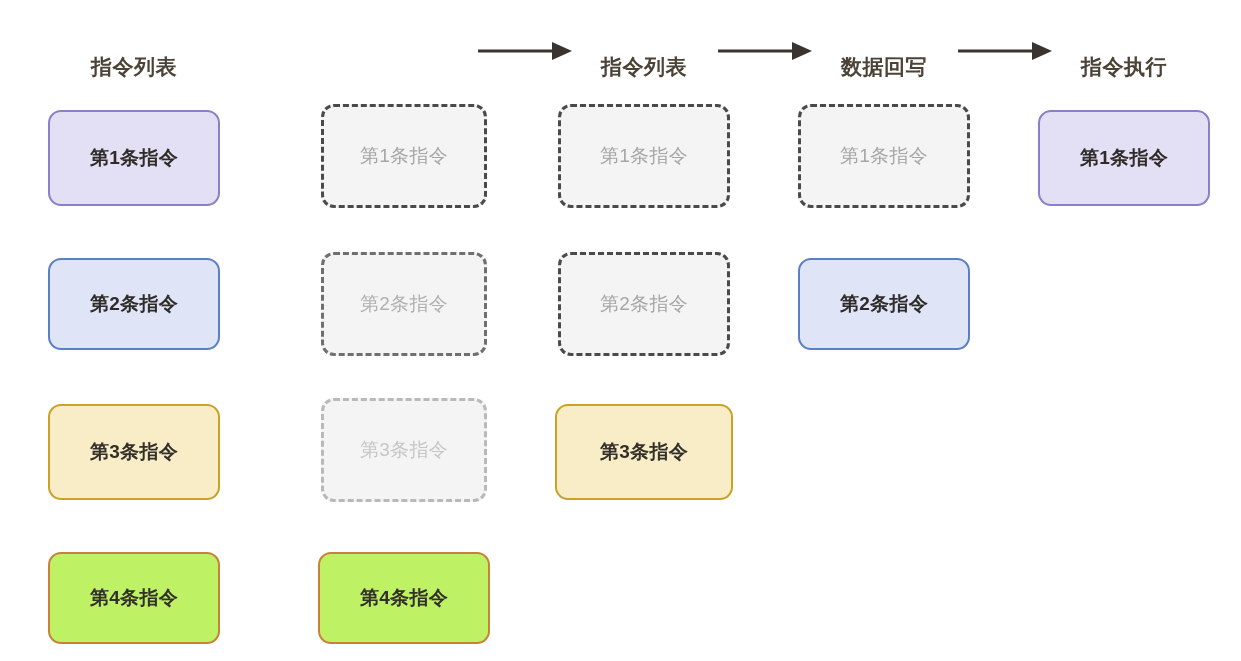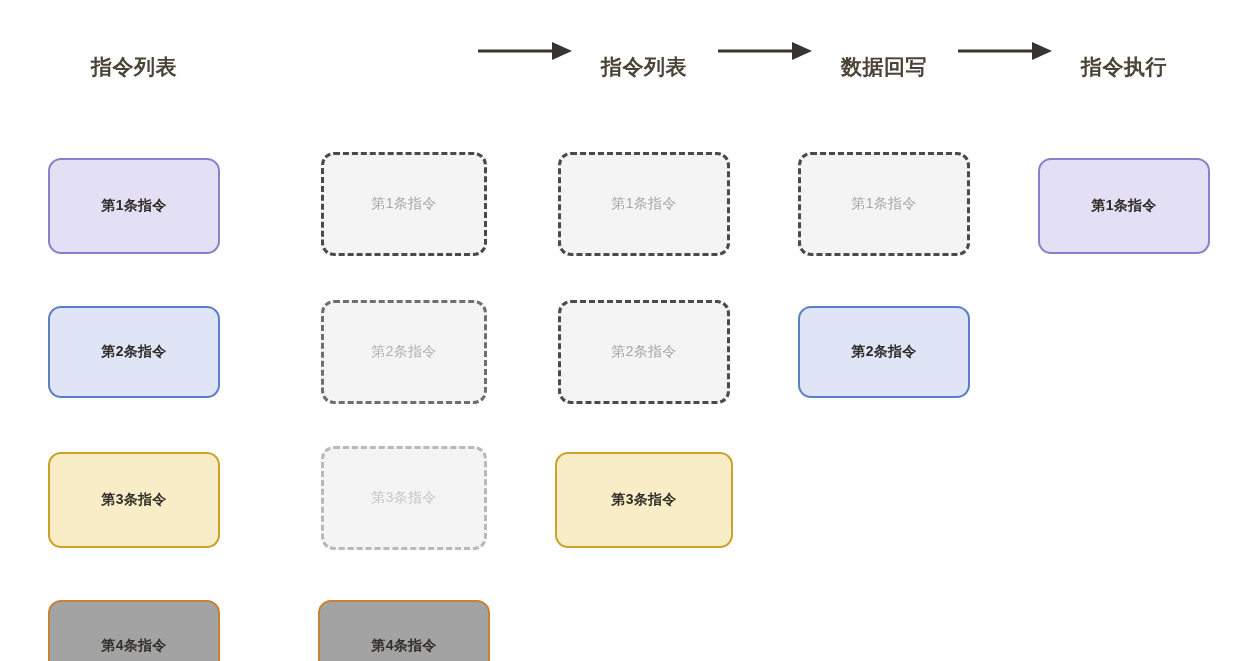--- a/index.html
+++ b/index.html
@@ -52,33 +52,32 @@
   .arrow svg { display: block; }
 
   
   .cell {
     position: absolute;
     box-sizing: border-box;
     display: flex;
     align-items: center;
     justify-content: center;
     border-radius: 13px;
-    font-size: 14px;
+    font-size: 19px;
     font-weight: bold;
     white-space: nowrap;
     letter-spacing: 0.3px;
-    margin-top: 48px;
   }
 
   
   .cell.solid { border-style: solid; border-width: 2px; }
   .cell.v-purple { background: #e3dff4; border-color: #8a80c8; color: #2f2b28; }
   .cell.v-blue   { background: #dfe5f6; border-color: #5b7fc7; color: #2f2b28; }
   .cell.v-yellow { background: #f8edc6; border-color: #c9a227; color: #33302a; }
-  .cell.v-orange { background: #a3a3a3; border-color: #c9813a; color: #33302a; text-align: right; }
+  .cell.v-orange { background: #bef264; border-color: #c9813a; color: #33302a; text-align: right; }
 
   
   .cell.ghost {
     background: #f4f4f4;
     border-style: dashed;
     border-width: 3px;
     font-weight: normal;
   }
   .cell.g-dark  { border-color: #4a4a4a; color: #a6a6a6; }
   .cell.g-mid   { border-color: #6f6f6f; color: #b0b0b0; }

